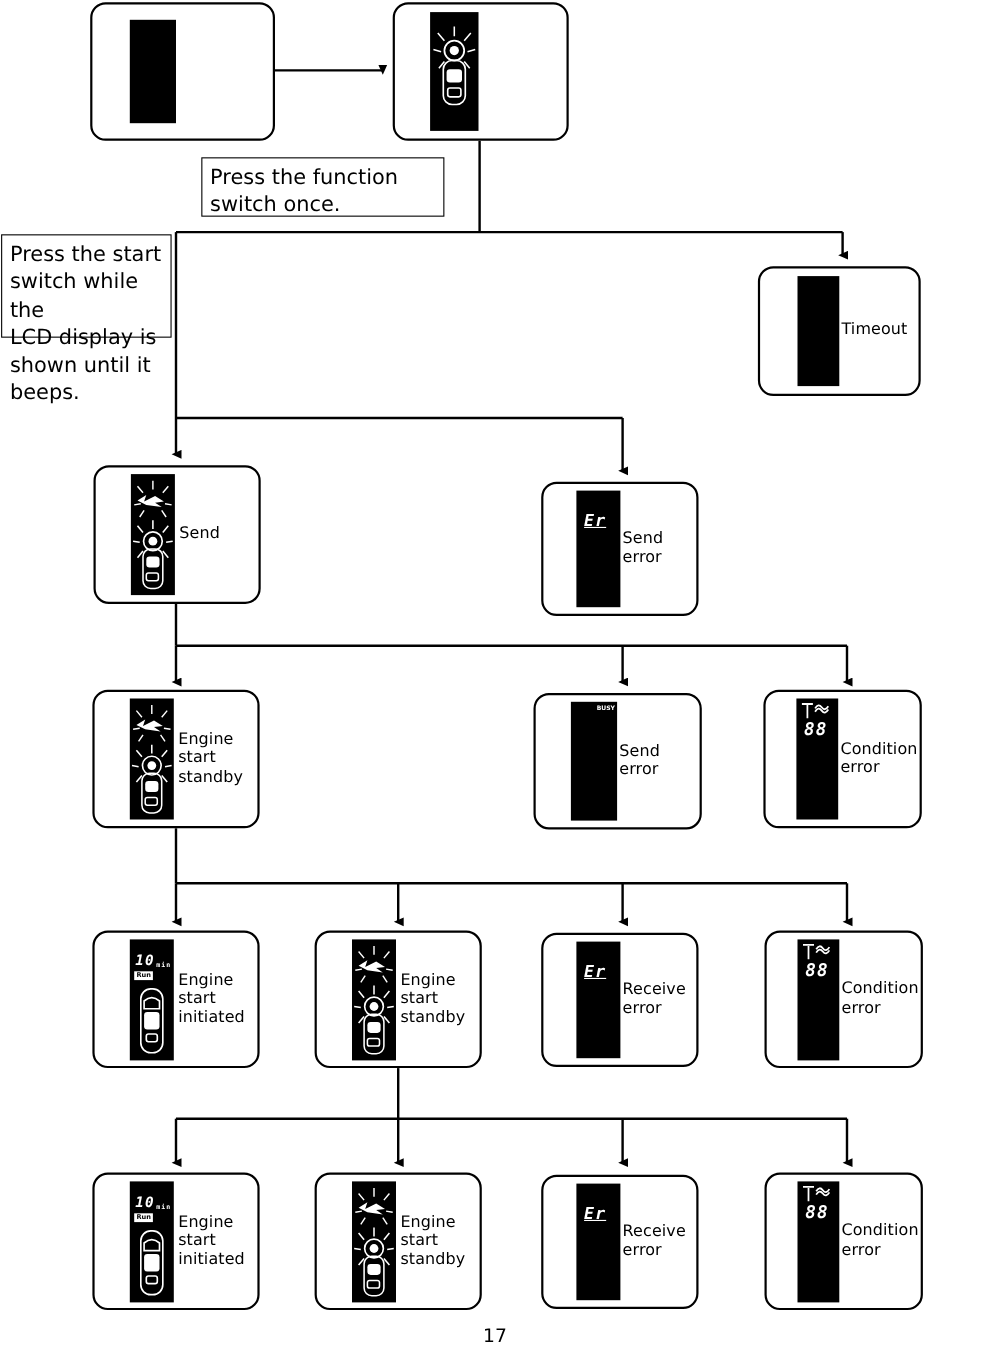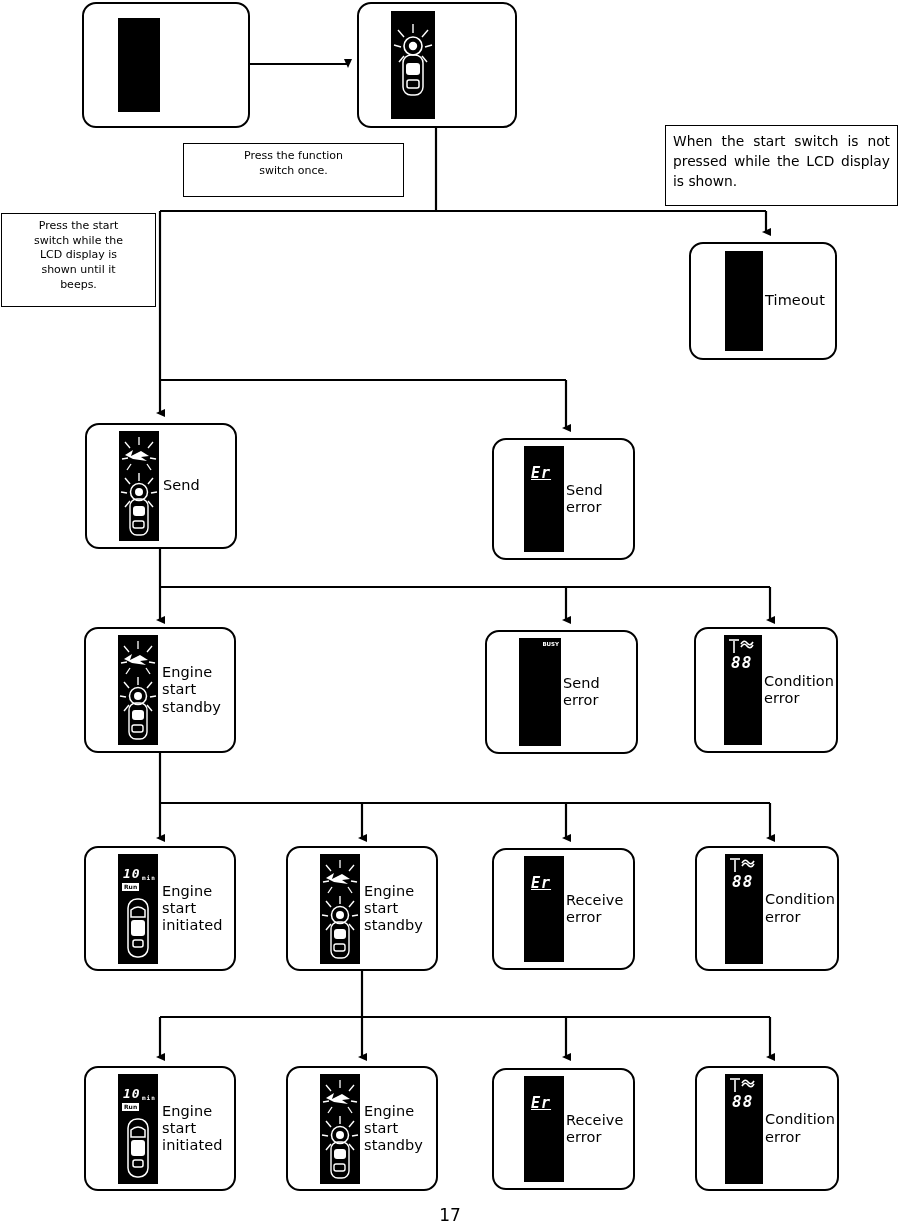--- a/index.html
+++ b/index.html
@@ -63,26 +63,25 @@
     letter-spacing: 0.1px;
   }
   .node-label.tight { padding-left: 2px; }
 
   
   .note {
     position: absolute;
     box-sizing: border-box;
     border: 1px solid #000;
     background: #fff;
-    font-size: 11px;
+    font-size: 19px;
     line-height: 1.33em;
     color: #000;
     padding: 5px 7px;
     white-space: pre-line;
-    text-align: center;
   }
   .note.justified {
     text-align: justify;
     text-align-last: left;
     font-size: 13.8px;
     line-height: 1.45em;
   }
 
   
   .seg {
@@ -203,21 +202,20 @@
 
   <div class="note" style="left:183px; top:143px; width:221px; height:54px;">Press the function
 switch once.</div>
 
   <div class="note" style="left:1px; top:213px; width:155px; height:94px;">Press the start
 switch while the
 LCD display is
 shown until it
 beeps.</div>
 
-  <div class="note justified" style="left:665px; top:125px; width:233px; height:81px;">When the start switch is not pressed while the LCD display is shown.</div>
 
   <div class="node" style="left:689px; top:242px; width:148px; height:118px;">
     <div class="node-inner">
       <div class="lcd lcd-blank" style="width:38px; height:100px; margin-left:18px;"></div>
       <span class="node-label tight">Timeout</span>
     </div>
   </div>
 
   <div class="node" style="left:85px; top:423px; width:152px; height:126px;">
     <div class="node-inner">

